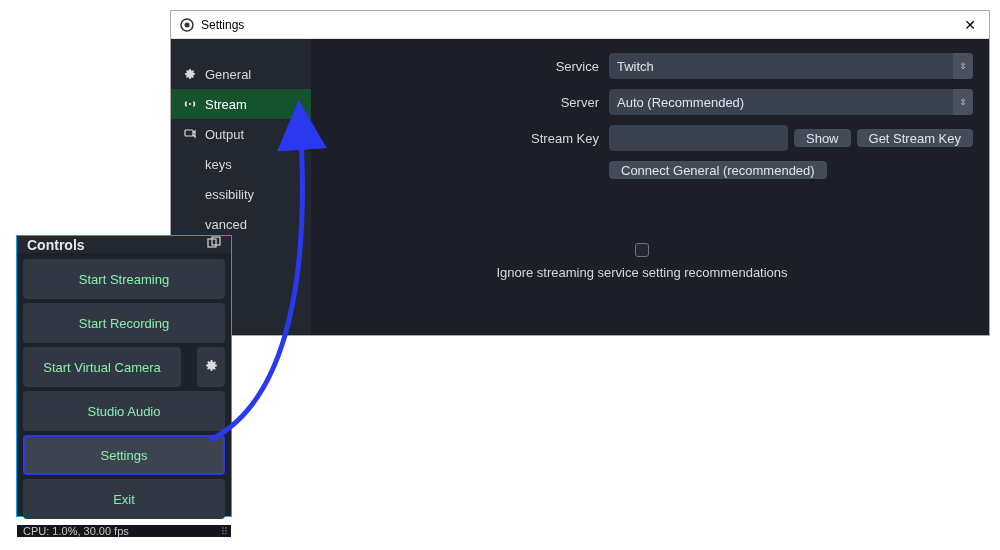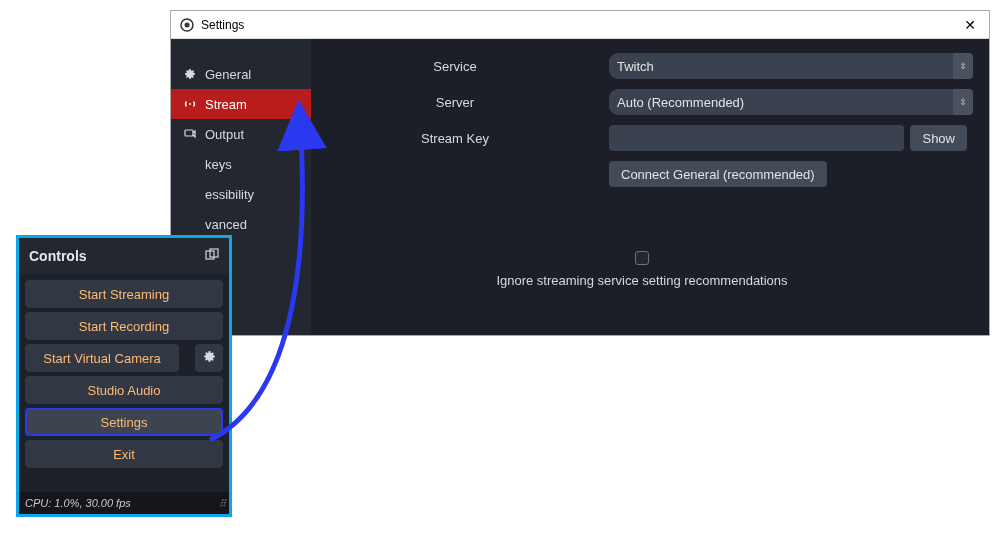--- a/index.html
+++ b/index.html
@@ -26,81 +26,81 @@
     flex: 1; display: flex; background: #1d212a;
   }
   .side-nav {
     width: 140px; background: #23272f; padding-top: 20px; padding-bottom: 8px;
   }
   .side-item {
     height: 30px; display: flex; align-items: center; gap: 8px;
     padding-left: 12px; color: #d7d9dd; font-size: 13px;
     cursor: pointer;
   }
-  .side-item.active { background: #b91c1c; color: #fff; }
+  .side-item.active { background: #14532d; color: #fff; }
   .side-item .ic { width: 14px; height: 14px; display:flex; align-items:center; justify-content:center; }
   .content {
     flex: 1; background: #1c1f27; color: #d7d9dd; font-size: 13px;
     padding: 14px 16px 14px 0;
   }
   .form-row { display: flex; align-items: center; margin-bottom: 10px; }
-  .form-label { width: 298px; text-align: center; padding-right: 10px; color: #d7d9dd; }
+  .form-label { width: 298px; text-align: right; padding-right: 10px; color: #d7d9dd; }
   .select {
-    flex: 1; height: 26px; background: #3b424f; border-radius: 9px;
+    flex: 1; height: 26px; background: #3b424f; border-radius: 4px;
     display: flex; align-items: center; padding: 0 8px; color: #e1e3e6;
     position: relative; cursor: pointer;
   }
   .select .caret {
     position: absolute; right: 0; top: 0; height: 100%; width: 20px;
     background: #4a515e; border-radius: 0 4px 4px 0;
     display:flex; align-items:center; justify-content:center; font-size:9px; color:#cfd1d6;
   }
   .text-input {
     height: 26px; background: #3b424f; border-radius: 4px; color:#e1e3e6;
     padding: 0 8px;
   }
   .btn {
-    height: 26px; padding: 8px 12px; background: #444b58; border-radius: 4px;
+    height: 18px; padding: 8px 12px; background: #444b58; border-radius: 4px;
     color: #e1e3e6; display:flex; align-items:center; justify-content:center;
     font-size: 13px; cursor: pointer; white-space: nowrap;
   }
   .chk-row { margin-top: 64px; display:flex; align-items:center; gap:8px; justify-content:center;flex-direction:column; }
   .chk {
     width: 14px; height: 14px; border: 1px solid #6e737c; border-radius: 3px;
     background: #23272f; cursor:pointer;
   }
 
   
   .controls-panel {
     position: absolute;
     left: 16px; top: 235px;
     width: 216px; height: 282px;
-    background: #1d212a; border: 3px solid #0ea5e9;
+    background: #1d212a; border: 1px solid #0ea5e9;
     display: flex; flex-direction: column;
   }
   .controls-header {
     height: 36px; background:#23272f; color:#e5e7ea; font-size:14px; font-weight:bold;
     display:flex; align-items:center; padding:0 10px;
     justify-content: space-between;
   }
   .controls-body {
     flex:1; padding: 6px; display:flex; flex-direction:column; gap:4px;
   }
   .cbtn {
-    height: 28px; background:#323843; border-radius:4px; color:#fdba74;
+    height: 40px; background:#323843; border-radius:4px; color:#86efac;
     display:flex; align-items:center; justify-content:center; font-size:13px;
     cursor:pointer;
   }
   .cbtn-row { display:flex; gap:16px; }
   .cbtn-row .cbtn:first-child { flex:1; }
   .cbtn.gear { width: 28px; flex: none; }
   .cbtn.highlight { border: 2px solid #2a38f0; background:#3d4450; }
   .controls-footer {
     height: 22px; background:#14161b; color:#c7c9cd; font-size:11px;
-    display:flex; align-items:center; padding:0 6px; justify-content:space-between;font-style:italic;
+    display:flex; align-items:center; padding:0 6px; justify-content:space-between;
   }
   .resize-grip { font-size:10px; letter-spacing:-3px; color:#6e737c; }
 
   
   .arrow-svg { position:absolute; left: 200px; top: 100px; width: 140px; height: 360px; pointer-events:none; }
 
 </style>
 </head>
 <body>
 
@@ -170,20 +170,21 @@
           <span>Auto (Recommended)</span>
           <span class="caret">⇳</span>
         </div>
       </div>
       <div class="form-row">
         <div class="form-label">Stream Key</div>
         <div class="text-input" style="flex:1"></div>
         <div style="width:6px"></div>
         <div class="btn">Show</div>
         <div style="width:6px"></div>
+        <div class="btn">Get Stream Key</div>
       </div>
       <div class="form-row">
         <div class="form-label"></div>
         <div class="btn" style="flex:none">Connect General (recommended)</div>
       </div>
       <div class="chk-row">
         <div class="chk"></div>
         <span>Ignore streaming service setting recommendations</span>
       </div>
     </div>

